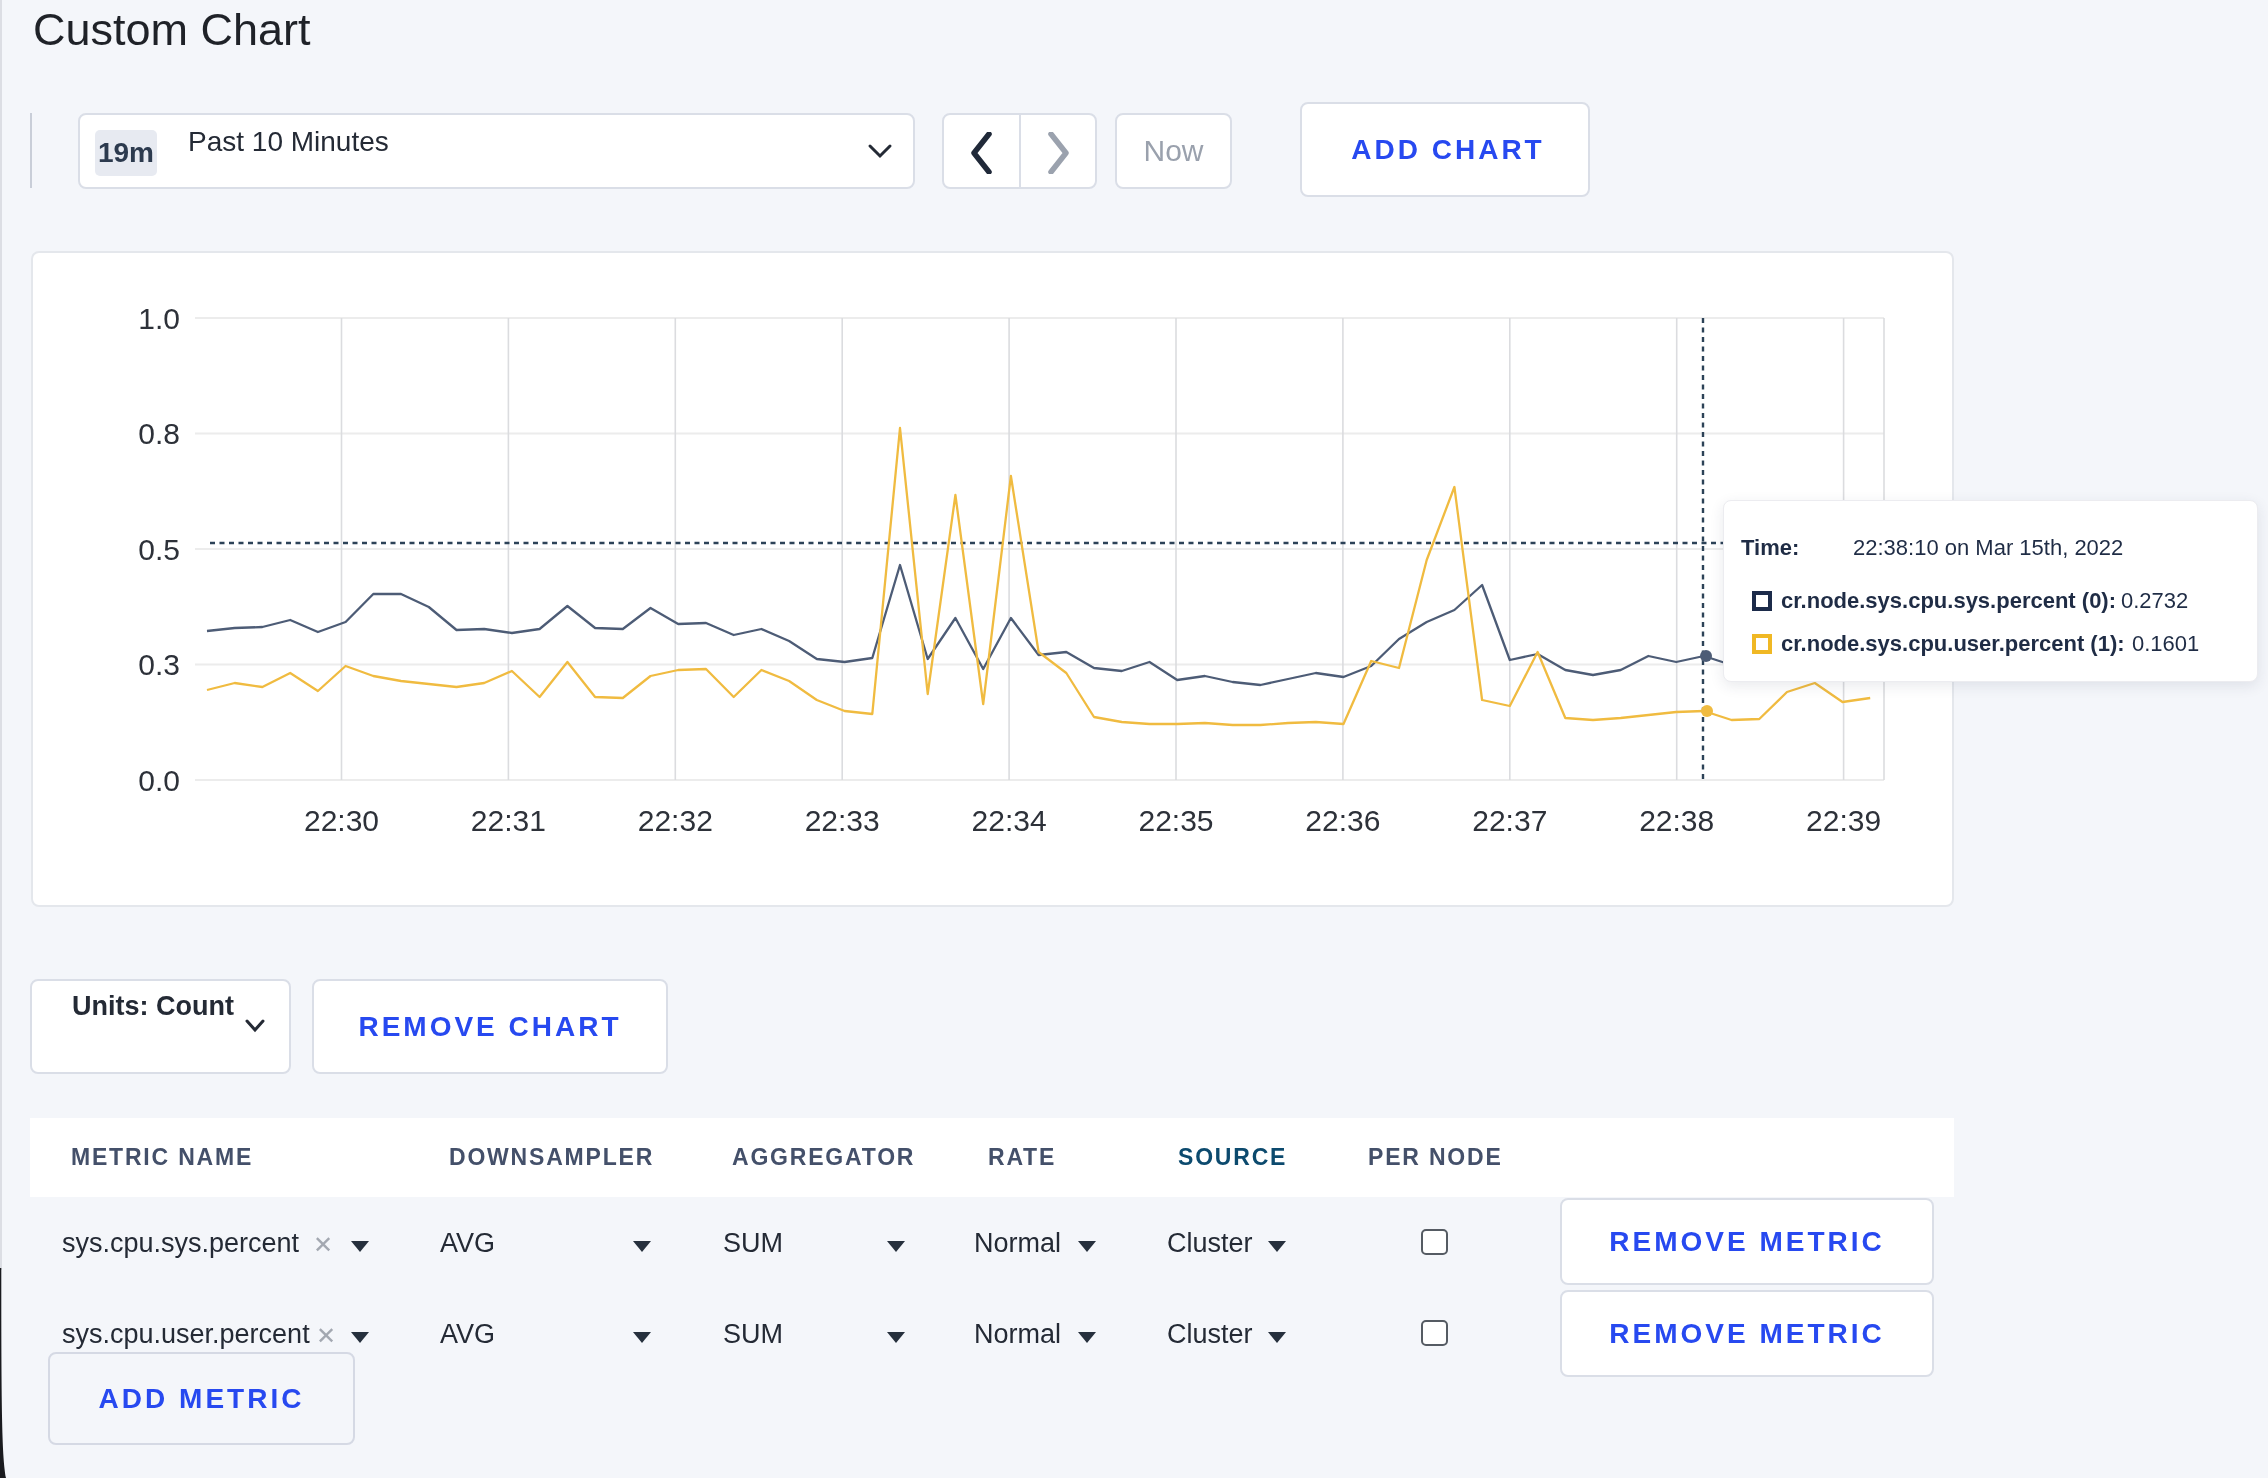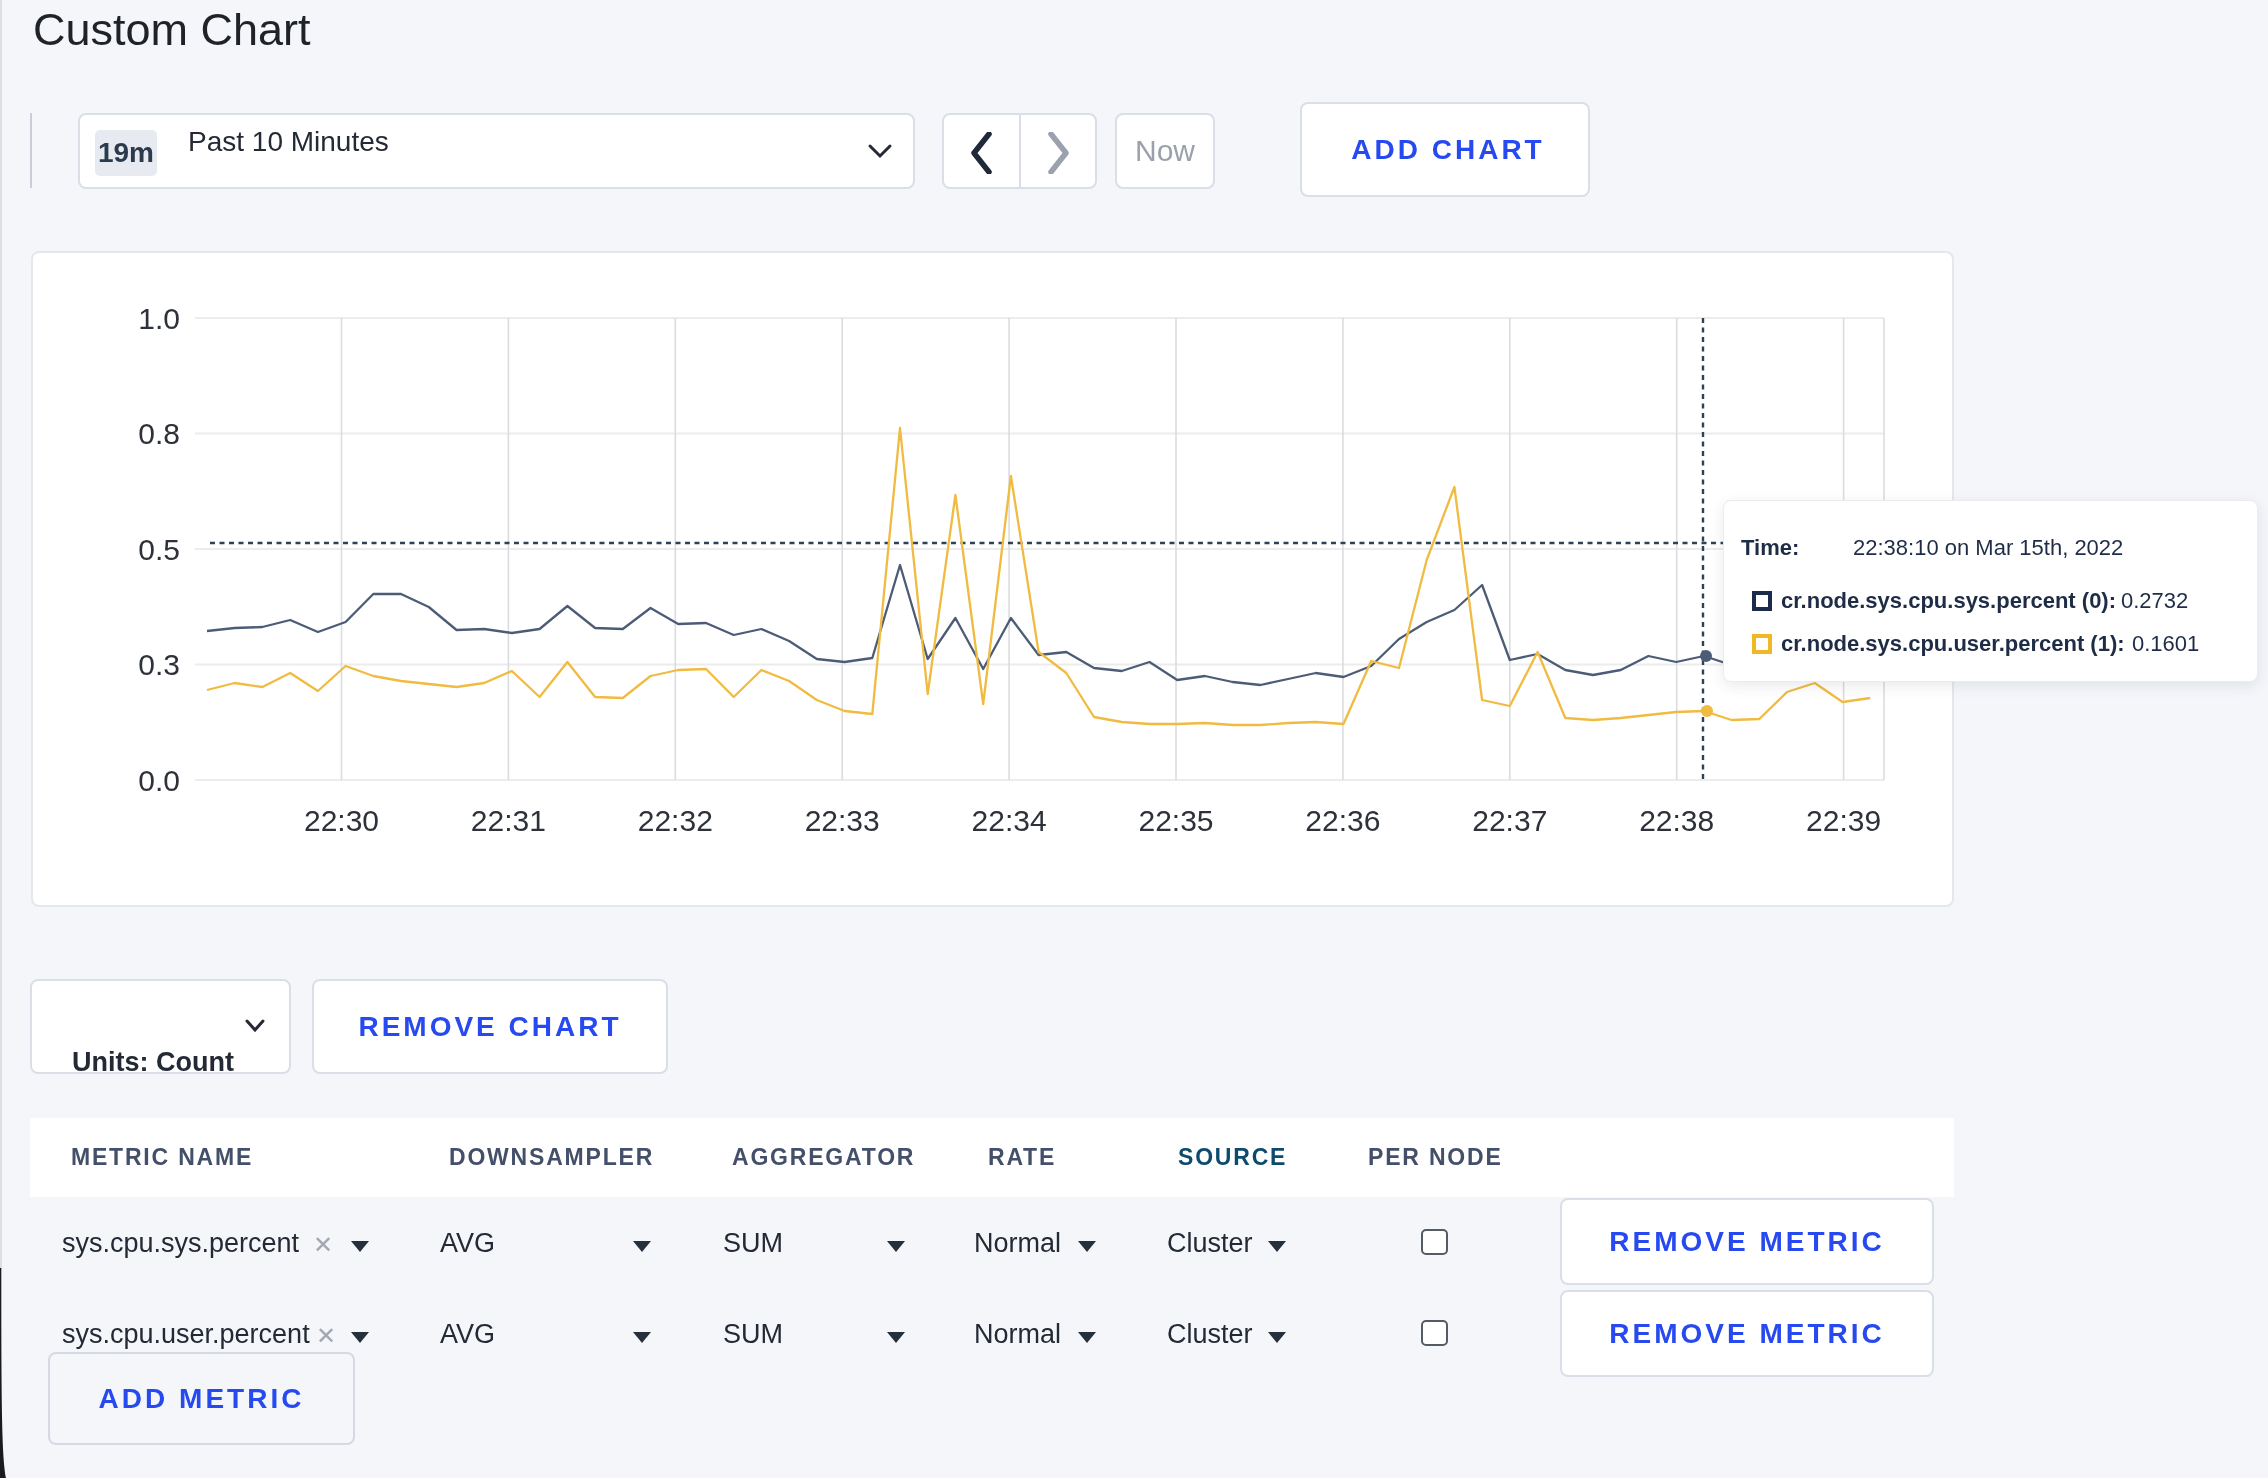--- a/index.html
+++ b/index.html
@@ -29,21 +29,21 @@
 
 <div class="btn" style="left:942px;top:113px;width:155px;height:76px;"></div>
 <div class="abs" style="left:1019px;top:114px;width:2px;height:74px;background:#dadee7;"></div>
 <svg class="abs" style="left:962px;top:132px;" width="40" height="42" viewBox="0 0 40 42">
     <path d="M27 2 L12 21 L27 40" stroke="#202939" stroke-width="5.5" fill="none" stroke-linecap="round" stroke-linejoin="round"></path>
   </svg>
 <svg class="abs" style="left:1038px;top:132px;" width="40" height="42" viewBox="0 0 40 42">
     <path d="M13 2 L28 21 L13 40" stroke="#9ba2ae" stroke-width="5.5" fill="none" stroke-linecap="round" stroke-linejoin="round"></path>
   </svg>
 
-<div class="btn center" style="left:1115px;top:113px;width:100px;height:76px;font-size:30px;color:#9aa1ad;">Now</div>
+<div class="btn center" style="left:1115px;top:113px;width:117px;height:76px;font-size:30px;color:#9aa1ad;">Now</div>
 
 <div class="btn center bluetxt" style="left:1300px;top:102px;width:290px;height:95px;font-size:28px;padding-left:6px;">ADD CHART</div>
 
 <div class="abs" style="left:31px;top:251px;width:1923px;height:656px;background:#fff;border:2px solid #e4e7ec;border-radius:8px;"></div>
 <svg width="2268" height="1478" viewBox="0 0 2268 1478" style="position:absolute;left:0;top:0;">
 <line x1="195" y1="318" x2="1884" y2="318" stroke="#ececec" stroke-width="2"></line>
 <line x1="195" y1="433.5" x2="1884" y2="433.5" stroke="#ececec" stroke-width="2"></line>
 <line x1="195" y1="549" x2="1884" y2="549" stroke="#ececec" stroke-width="2"></line>
 <line x1="195" y1="664.5" x2="1884" y2="664.5" stroke="#ececec" stroke-width="2"></line>
 <line x1="195" y1="780" x2="1884" y2="780" stroke="#ececec" stroke-width="2"></line>
@@ -89,21 +89,21 @@
   </svg>
 <div class="abs" style="left:1781px;top:588px;font-size:22px;font-weight:bold;color:#1f2c45;white-space:nowrap;">cr.node.sys.cpu.sys.percent (0):</div>
 <div class="abs" style="left:2121px;top:588px;font-size:22px;color:#1f2c45;white-space:nowrap;">0.2732</div>
 <svg class="abs" style="left:1752px;top:634px;" width="20" height="20" viewBox="0 0 20 20">
     <rect x="2" y="2" width="16" height="16" fill="#fff" stroke="#f0b824" stroke-width="4"></rect>
   </svg>
 <div class="abs" style="left:1781px;top:631px;font-size:22px;font-weight:bold;color:#1f2c45;white-space:nowrap;">cr.node.sys.cpu.user.percent (1):</div>
 <div class="abs" style="left:2132px;top:631px;font-size:22px;color:#1f2c45;white-space:nowrap;">0.1601</div>
 
 <div class="btn" style="left:30px;top:979px;width:261px;height:95px;"></div>
-<div class="abs" style="left:72px;top:1015px;height:95px;display:flex;align-items:center;font-size:27px;font-weight:bold;color:#242a35;">Units: Count</div>
+<div class="abs" style="left:72px;top:959px;height:95px;display:flex;align-items:center;font-size:27px;font-weight:bold;color:#242a35;">Units: Count</div>
 <svg class="abs" style="left:243px;top:1017px;" width="24" height="18" viewBox="0 0 24 18">
     <path d="M4 4 L12 13 L20 4" stroke="#242a35" stroke-width="3" fill="none" stroke-linecap="round"></path>
   </svg>
 <div class="btn center bluetxt" style="left:312px;top:979px;width:356px;height:95px;font-size:28px;">REMOVE CHART</div>
 
 <div class="abs" style="left:30px;top:1118px;width:1924px;height:79px;background:#fff;"></div>
 <div class="abs hdr" style="left:71px;top:1118px;height:79px;display:flex;align-items:center;font-size:23px;letter-spacing:1.8px;color:#44506a;font-weight:bold;">METRIC NAME</div>
 <div class="abs hdr" style="left:449px;top:1118px;height:79px;display:flex;align-items:center;font-size:23px;letter-spacing:1.8px;color:#44506a;font-weight:bold;">DOWNSAMPLER</div>
 <div class="abs hdr" style="left:732px;top:1118px;height:79px;display:flex;align-items:center;font-size:23px;letter-spacing:1.8px;color:#44506a;font-weight:bold;">AGGREGATOR</div>
 <div class="abs hdr" style="left:988px;top:1118px;height:79px;display:flex;align-items:center;font-size:23px;letter-spacing:1.8px;color:#44506a;font-weight:bold;">RATE</div>

